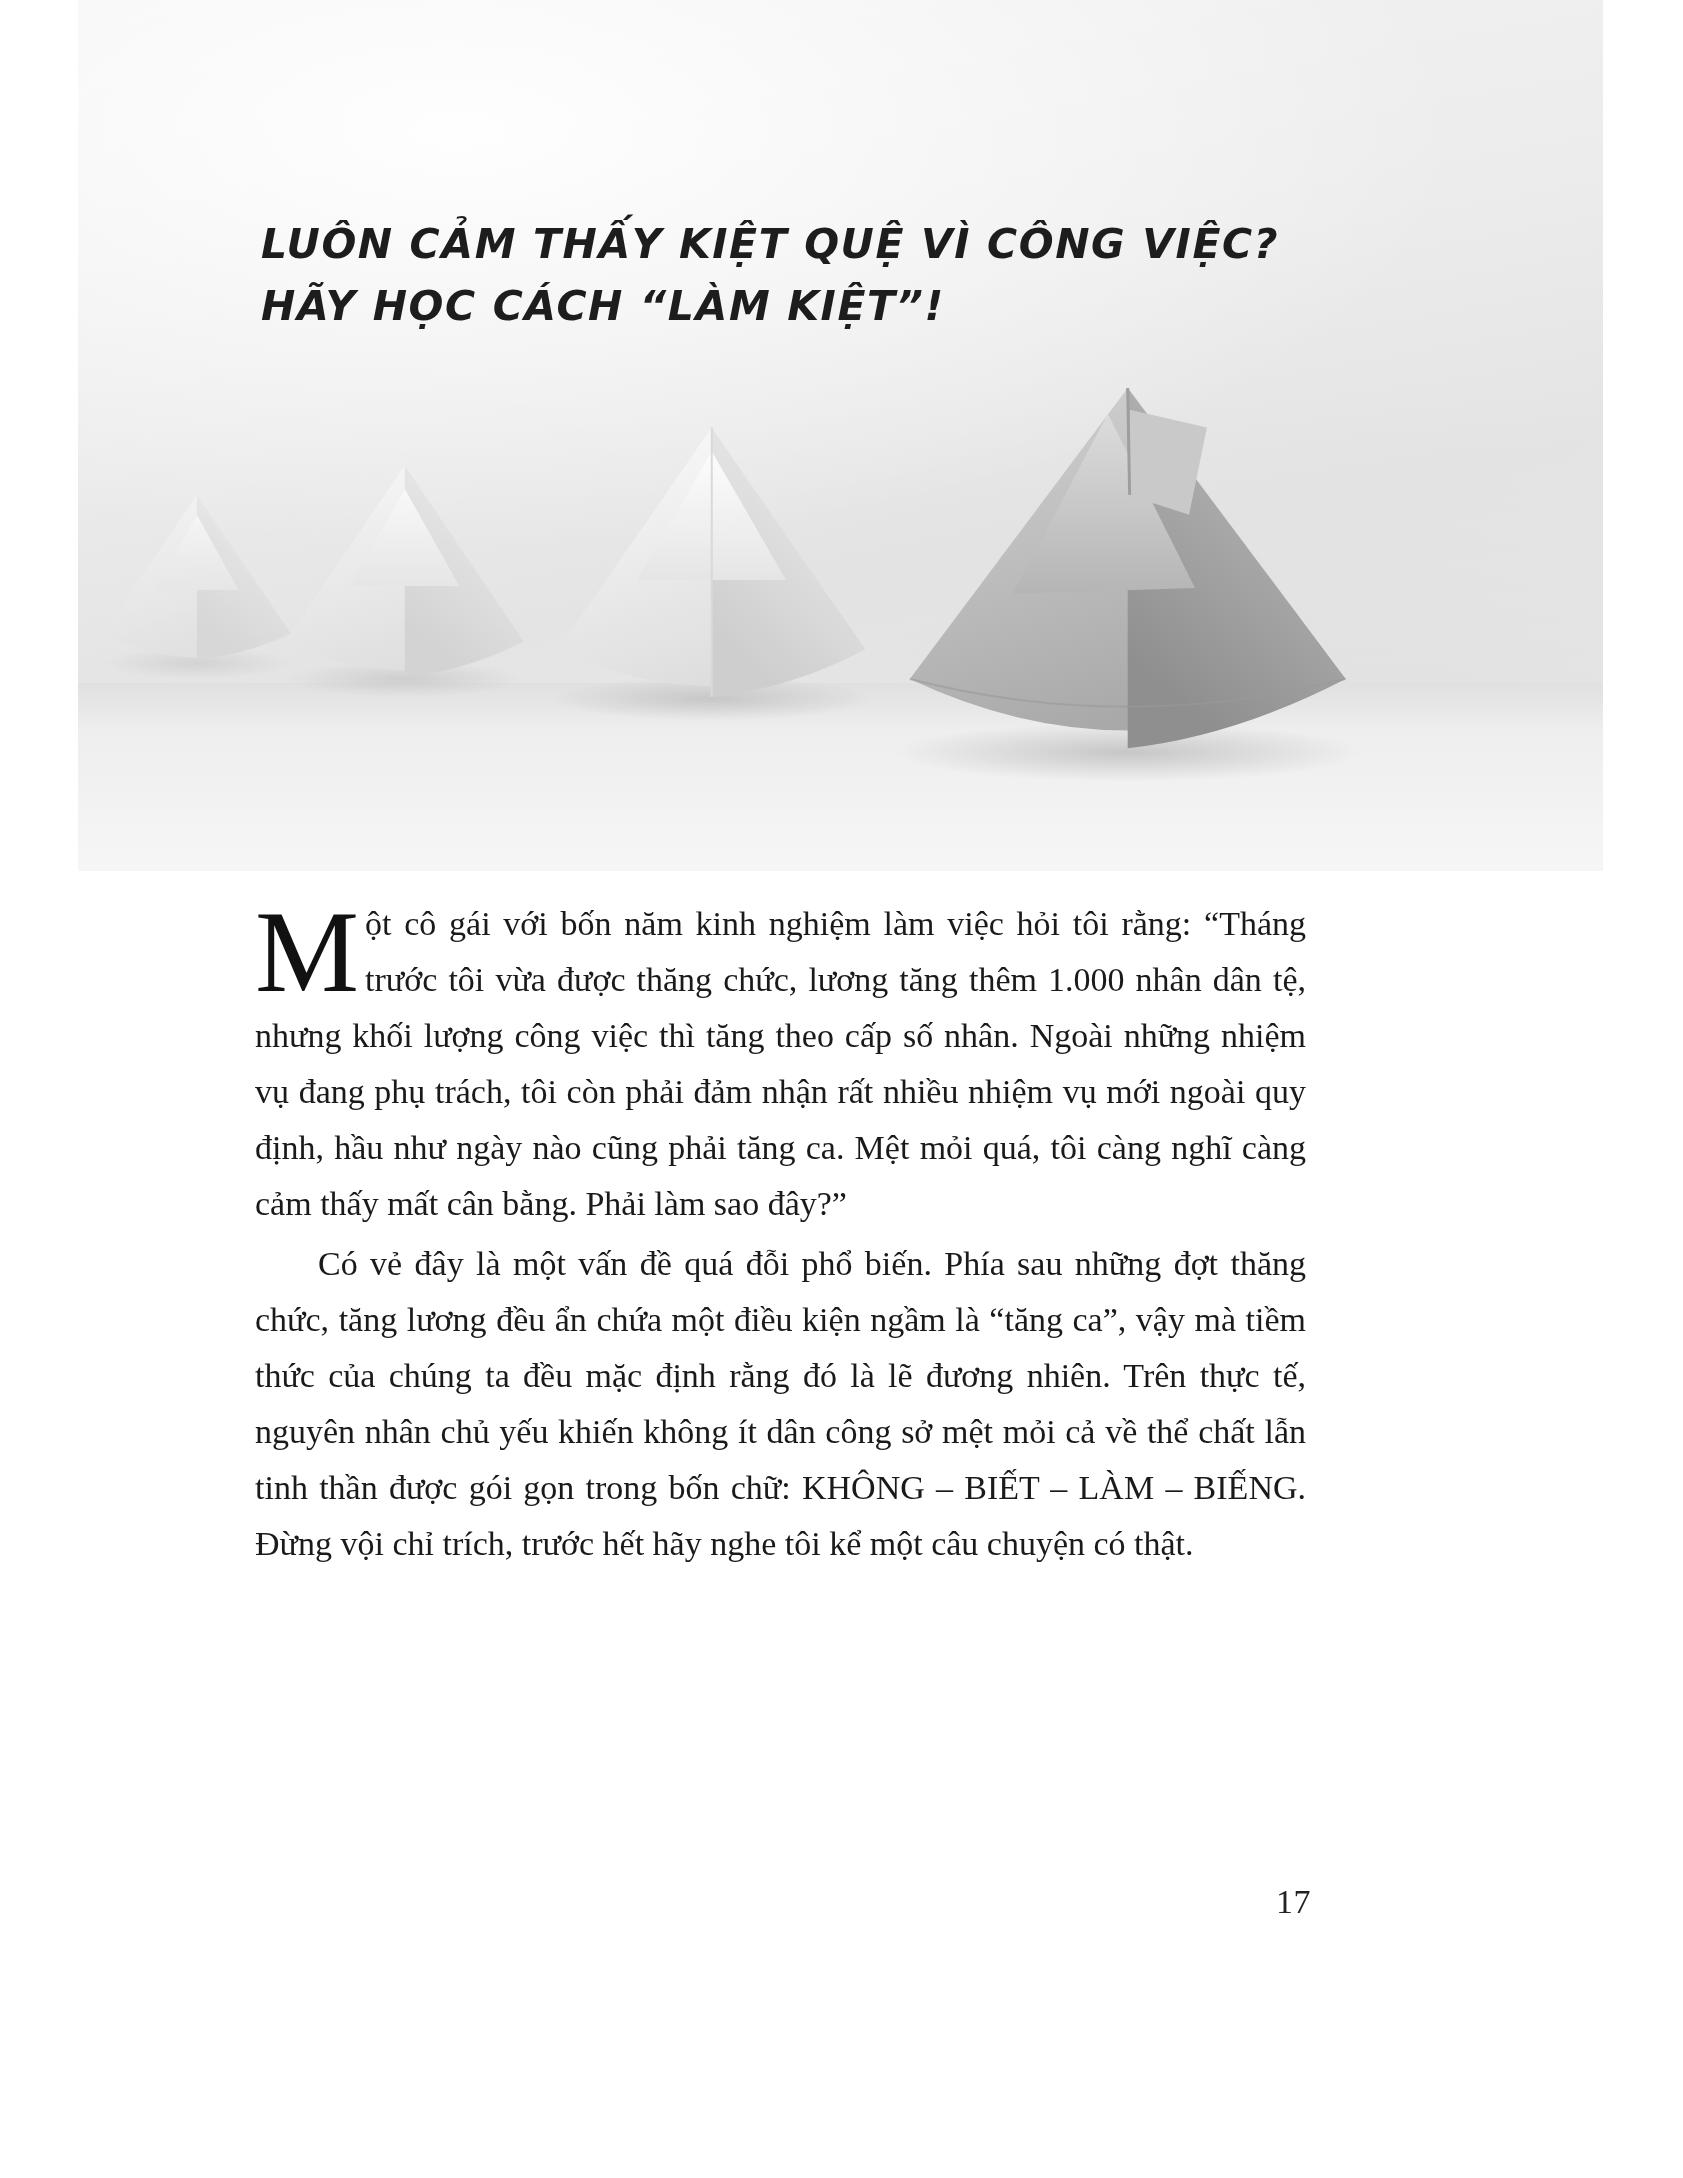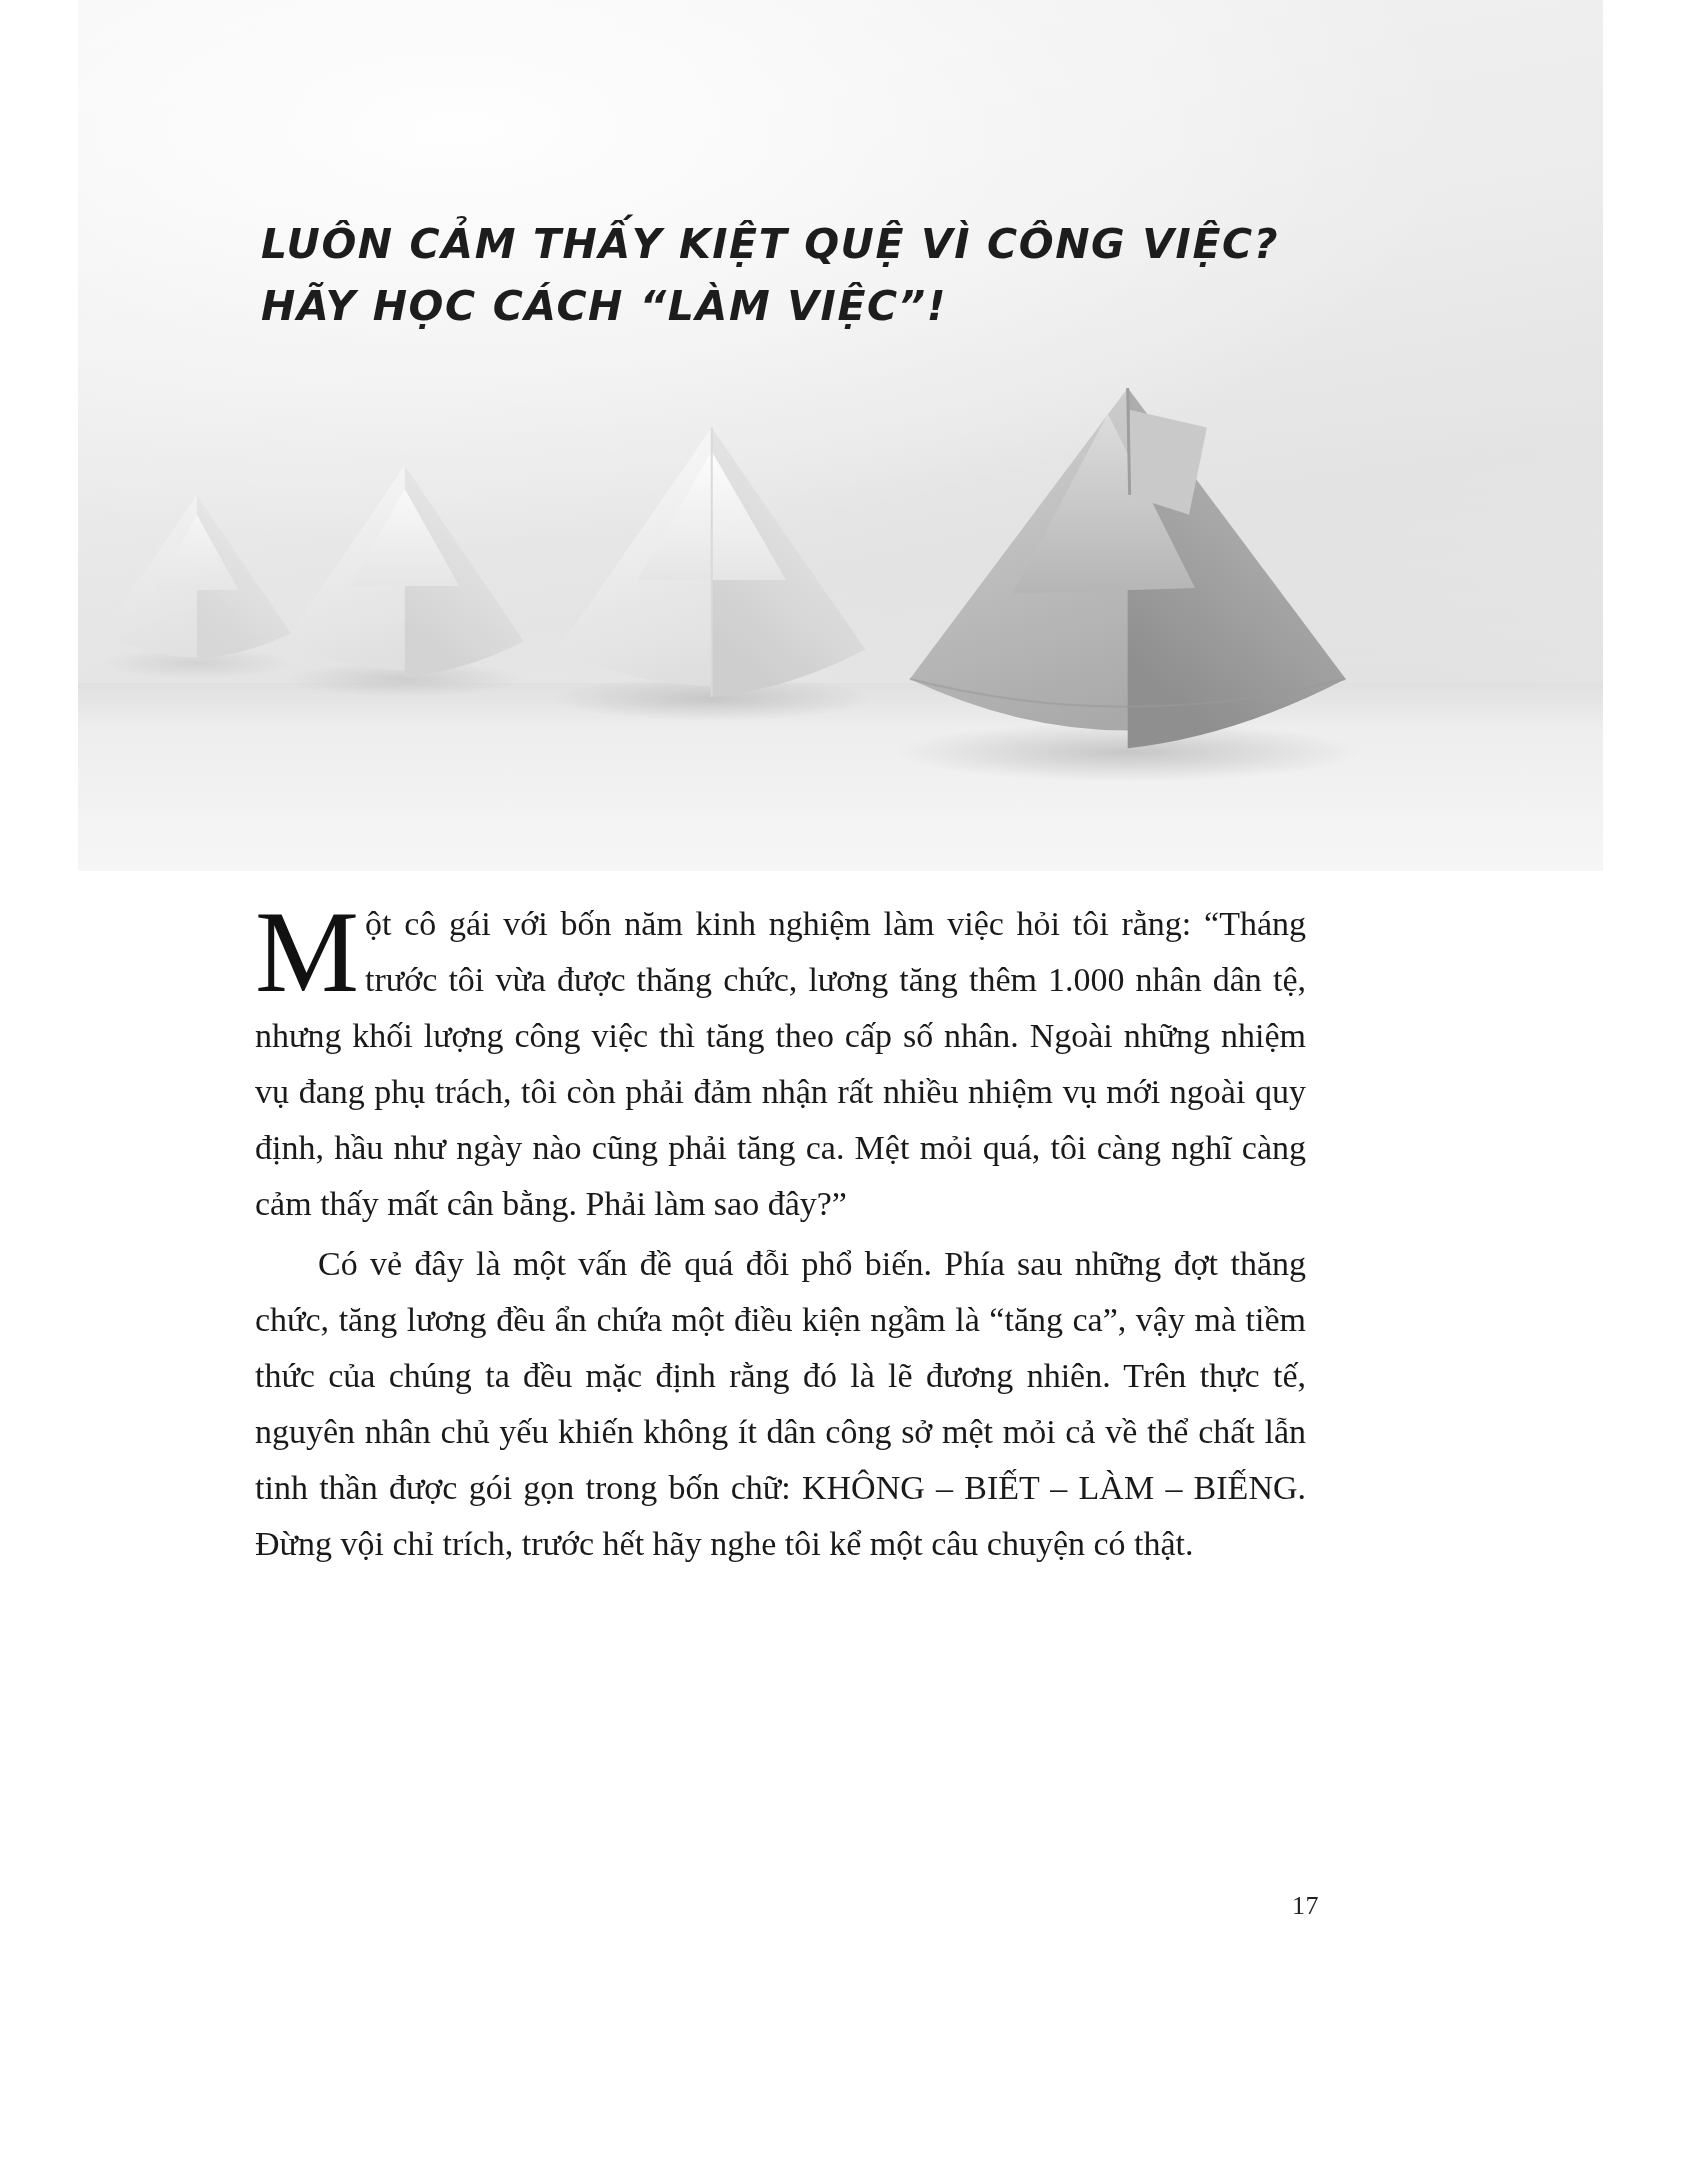--- a/index.html
+++ b/index.html
@@ -108,24 +108,24 @@
     font-size: 117px;
     line-height: 91px;
     padding: 8px 6px 0 0;
     margin-top: 2px;
     color: #111111;
   }
 
   
   .folio {
     position: absolute;
-    right: 364px;
+    right: 372px;
     bottom: 257px;
     font-family: "Liberation Serif", serif;
-    font-size: 26px;
+    font-size: 34px;
     color: #222222;
     letter-spacing: 0.5px;
   }
 </style>
 </head>
 <body>
 
 <div class="page">
 
   <div class="hero">
@@ -191,21 +191,21 @@
         <path d="M1060 392 L1280 686 Q1168 744 1060 756 Z" fill="url(#bGrayR)"></path>
         <path d="M944 600 L1040 418 L1128 594 Z" fill="url(#sailG)"></path>
         <path d="M1062 414 L1140 432 L1122 520 L1060 500 Z" fill="#c9c9c9"></path>
         <path d="M1060 392 L1062 500" stroke="#9e9e9e" stroke-width="3" fill="none"></path>
         <path d="M840 686 Q1060 742 1280 686" stroke="#9a9a9a" stroke-width="2" fill="none" opacity="0.6"></path>
       </g>
     </svg>
 
     <div class="hero-title">
       <span class="line">LUÔN CẢM THẤY KIỆT QUỆ VÌ CÔNG VIỆC?</span>
-      <span class="line">HÃY HỌC CÁCH “LÀM VIỆC”!</span>
+      <span class="line">HÃY HỌC CÁCH “LÀM KIỆT”!</span>
     </div>
   </div>
 
   <div class="content">
     <p class="para"><span class="dropcap">M</span><span>ột cô gái với bốn năm kinh nghiệm làm việc hỏi tôi rằng: “Tháng trước tôi vừa được thăng chức, lương tăng thêm 1.000 nhân dân tệ, nhưng khối lượng công việc thì tăng theo cấp số nhân. Ngoài những nhiệm vụ đang phụ trách, tôi còn phải đảm nhận rất nhiều nhiệm vụ mới ngoài quy định, hầu như ngày nào cũng phải tăng ca. Mệt mỏi quá, tôi càng nghĩ càng cảm thấy mất cân bằng. Phải làm sao đây?”</span></p>
     <p class="para indent">Có vẻ đây là một vấn đề quá đỗi phổ biến. Phía sau những đợt thăng chức, tăng lương đều ẩn chứa một điều kiện ngầm là “tăng ca”, vậy mà tiềm thức của chúng ta đều mặc định rằng đó là lẽ đương nhiên. Trên thực tế, nguyên nhân chủ yếu khiến không ít dân công sở mệt mỏi cả về thể chất lẫn tinh thần được gói gọn trong bốn chữ: KHÔNG – BIẾT – LÀM – BIẾNG. Đừng vội chỉ trích, trước hết hãy nghe tôi kể một câu chuyện có thật.</p>
   </div>
 
   <div class="folio">17</div>
 

